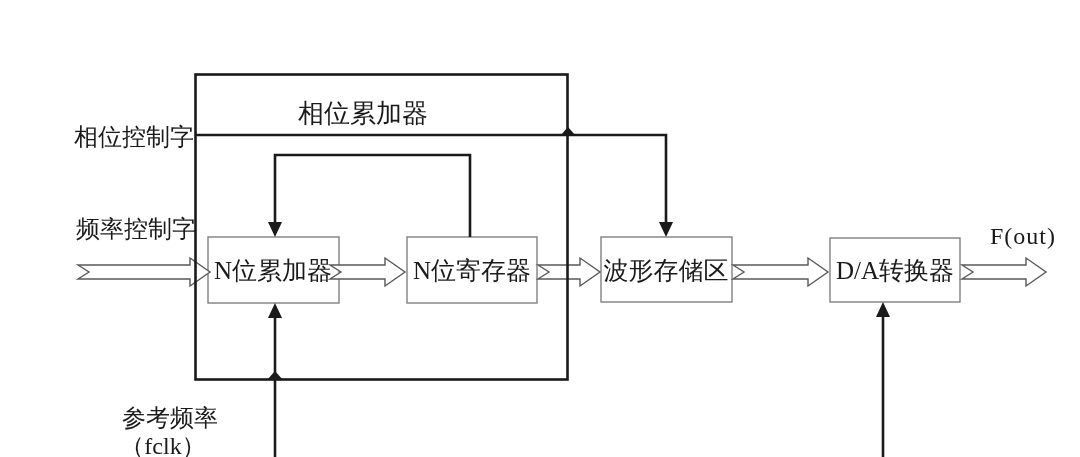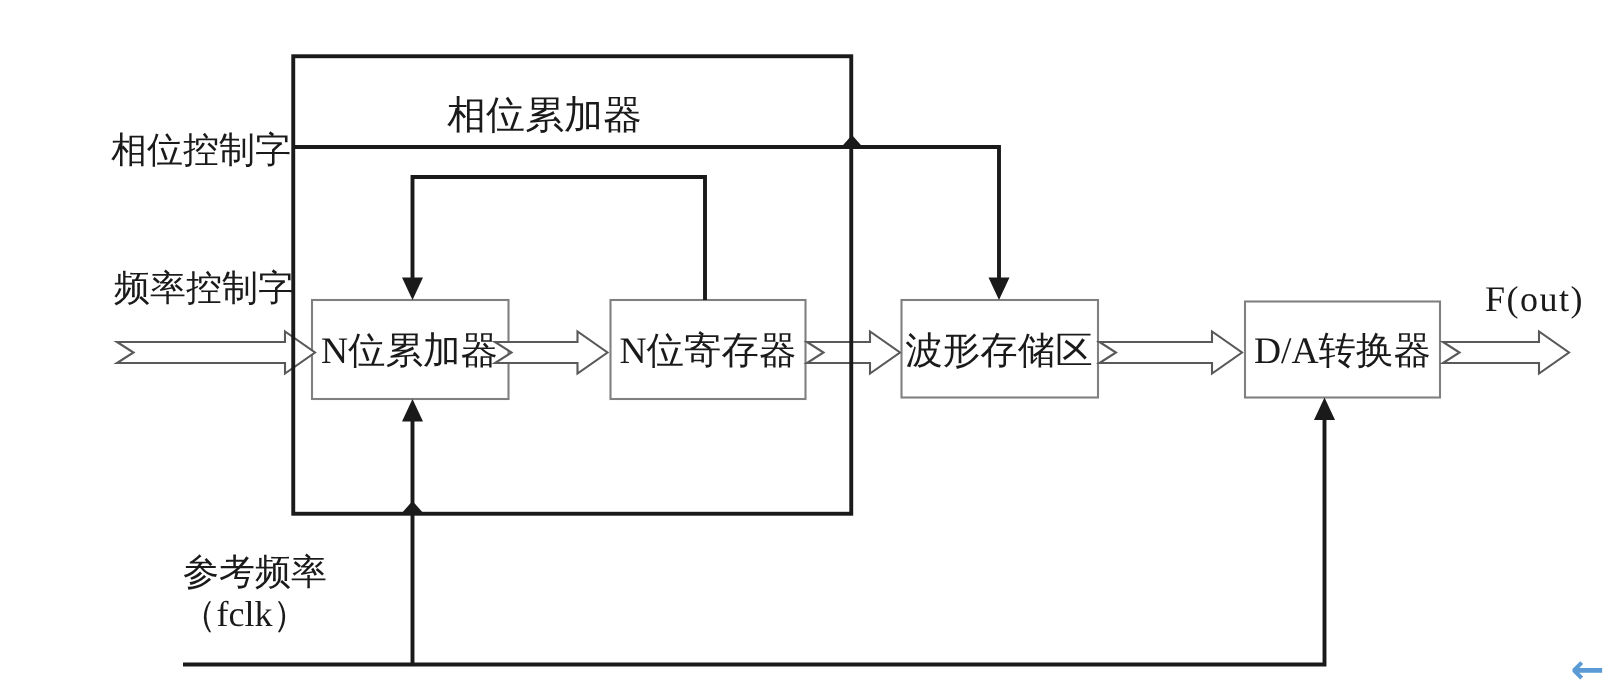--- a/index.html
+++ b/index.html
@@ -2,21 +2,21 @@
 <html><head>
 <meta charset="utf-8">
 <style>
   html, body {
     margin: 0; padding: 0;
     background: #ffffff;
     width: 1080px; height: 457px;
     overflow: hidden;
     font-family: "Liberation Serif", "DejaVu Serif", serif;
   }
-  .stage { position: relative; width: 1080px; height: 334px; background: #ffffff; }
+  .stage { position: relative; width: 1080px; height: 334px; background: #ffffff; margin-top: 37px; }
   svg { display: block; }
   text { fill: #1a1a1a; }
   .cn-label { font-size: 24px; }
   .box-label { font-size: 25px; }
   .title-label { font-size: 26px; }
   .latin-label { font-size: 24px; letter-spacing: 1px; }
   .back-glyph { font-size: 27px; font-weight: bold; fill: #5b9bd5; font-family: "DejaVu Sans", sans-serif; }
 </style>
 </head>
 <body>

